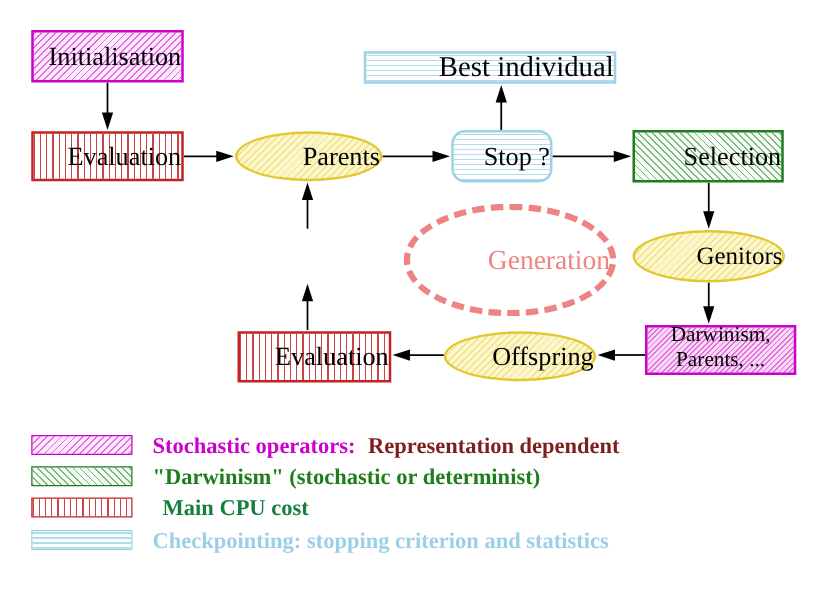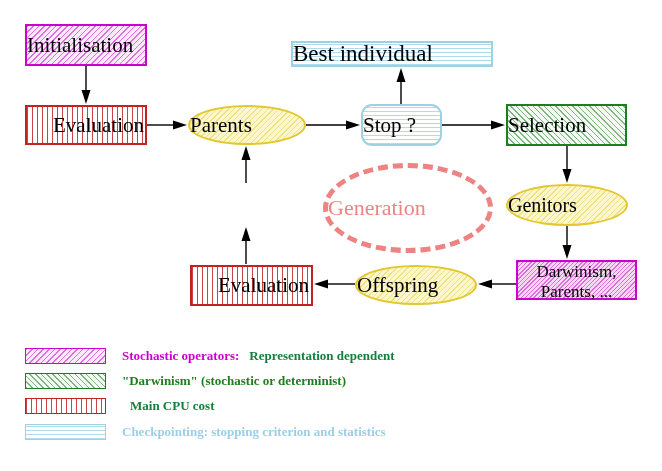--- a/index.html
+++ b/index.html
@@ -2,21 +2,21 @@
 <html><head>
 <meta charset="utf-8">
 <style>
   html,body{margin:0;padding:0;background:#fff;}
   .canvas{
     position:relative;width:662px;height:471px;background:#ffffff;overflow:hidden;
     font-family:"Liberation Serif","DejaVu Serif",serif;color:#000;
   }
   .node{
     position:absolute;box-sizing:border-box;
-    display:flex;align-items:center;justify-content:flex-start;
+    display:flex;align-items:center;justify-content:flex-end;
     font-size:21px;line-height:1.05;text-align:center;color:#000;
   }
   
   .hatch-magenta{
     border:2px solid #cc00cc;
     background:repeating-linear-gradient(135deg,rgba(204,0,204,.55) 0 1px,rgba(204,0,204,0) 1px 4px),#fceafc;
   }
   .hatch-magenta-dense{
     border:2px solid #cc00cc;
     background:repeating-linear-gradient(135deg,rgba(204,0,204,.5) 0 1px,rgba(204,0,204,0) 1px 3px),#f8d9f4;
@@ -57,23 +57,23 @@
   .crossover-line{display:block;}
   
   .arrows{position:absolute;left:0;top:0;pointer-events:none;}
   .arrows line{stroke:#000;stroke-width:1.4;}
   .arrows polygon{fill:#000;}
   
   .legend-row{position:absolute;left:25px;display:flex;align-items:center;height:16px;}
   .legend-swatch{width:81px;height:16px;box-sizing:border-box;flex:0 0 81px;}
   .legend-swatch.hatch-magenta,.legend-swatch.hatch-green,
   .legend-swatch.stripe-red,.legend-swatch.stripe-cyan{border-width:1.5px;}
-  .legend-label{margin-left:16px;font-size:13px;font-weight:bold;white-space:nowrap;}
+  .legend-label{margin-left:16px;font-size:18px;font-weight:bold;white-space:nowrap;}
   .lr-1{top:348px;} .lr-2{top:373px;} .lr-3{top:398px;} .lr-4{top:424px;}
-  .c-magenta{color:#cc00cc;} .c-gold{color:#15803d;margin-left:10px;}
+  .c-magenta{color:#cc00cc;} .c-gold{color:#7f1d1d;margin-left:10px;}
   .c-green{color:#1e7e1e;} .c-red{color:#15803d;margin-left:24px;} .c-cyan{color:#9ccfe6;}
 </style>
 </head>
 <body>
 
 <div class="canvas">
 
   <svg class="arrows" width="662" height="471" viewBox="0 0 662 471">
     <g>
       <line x1="86" y1="66" x2="86" y2="91"></line>

